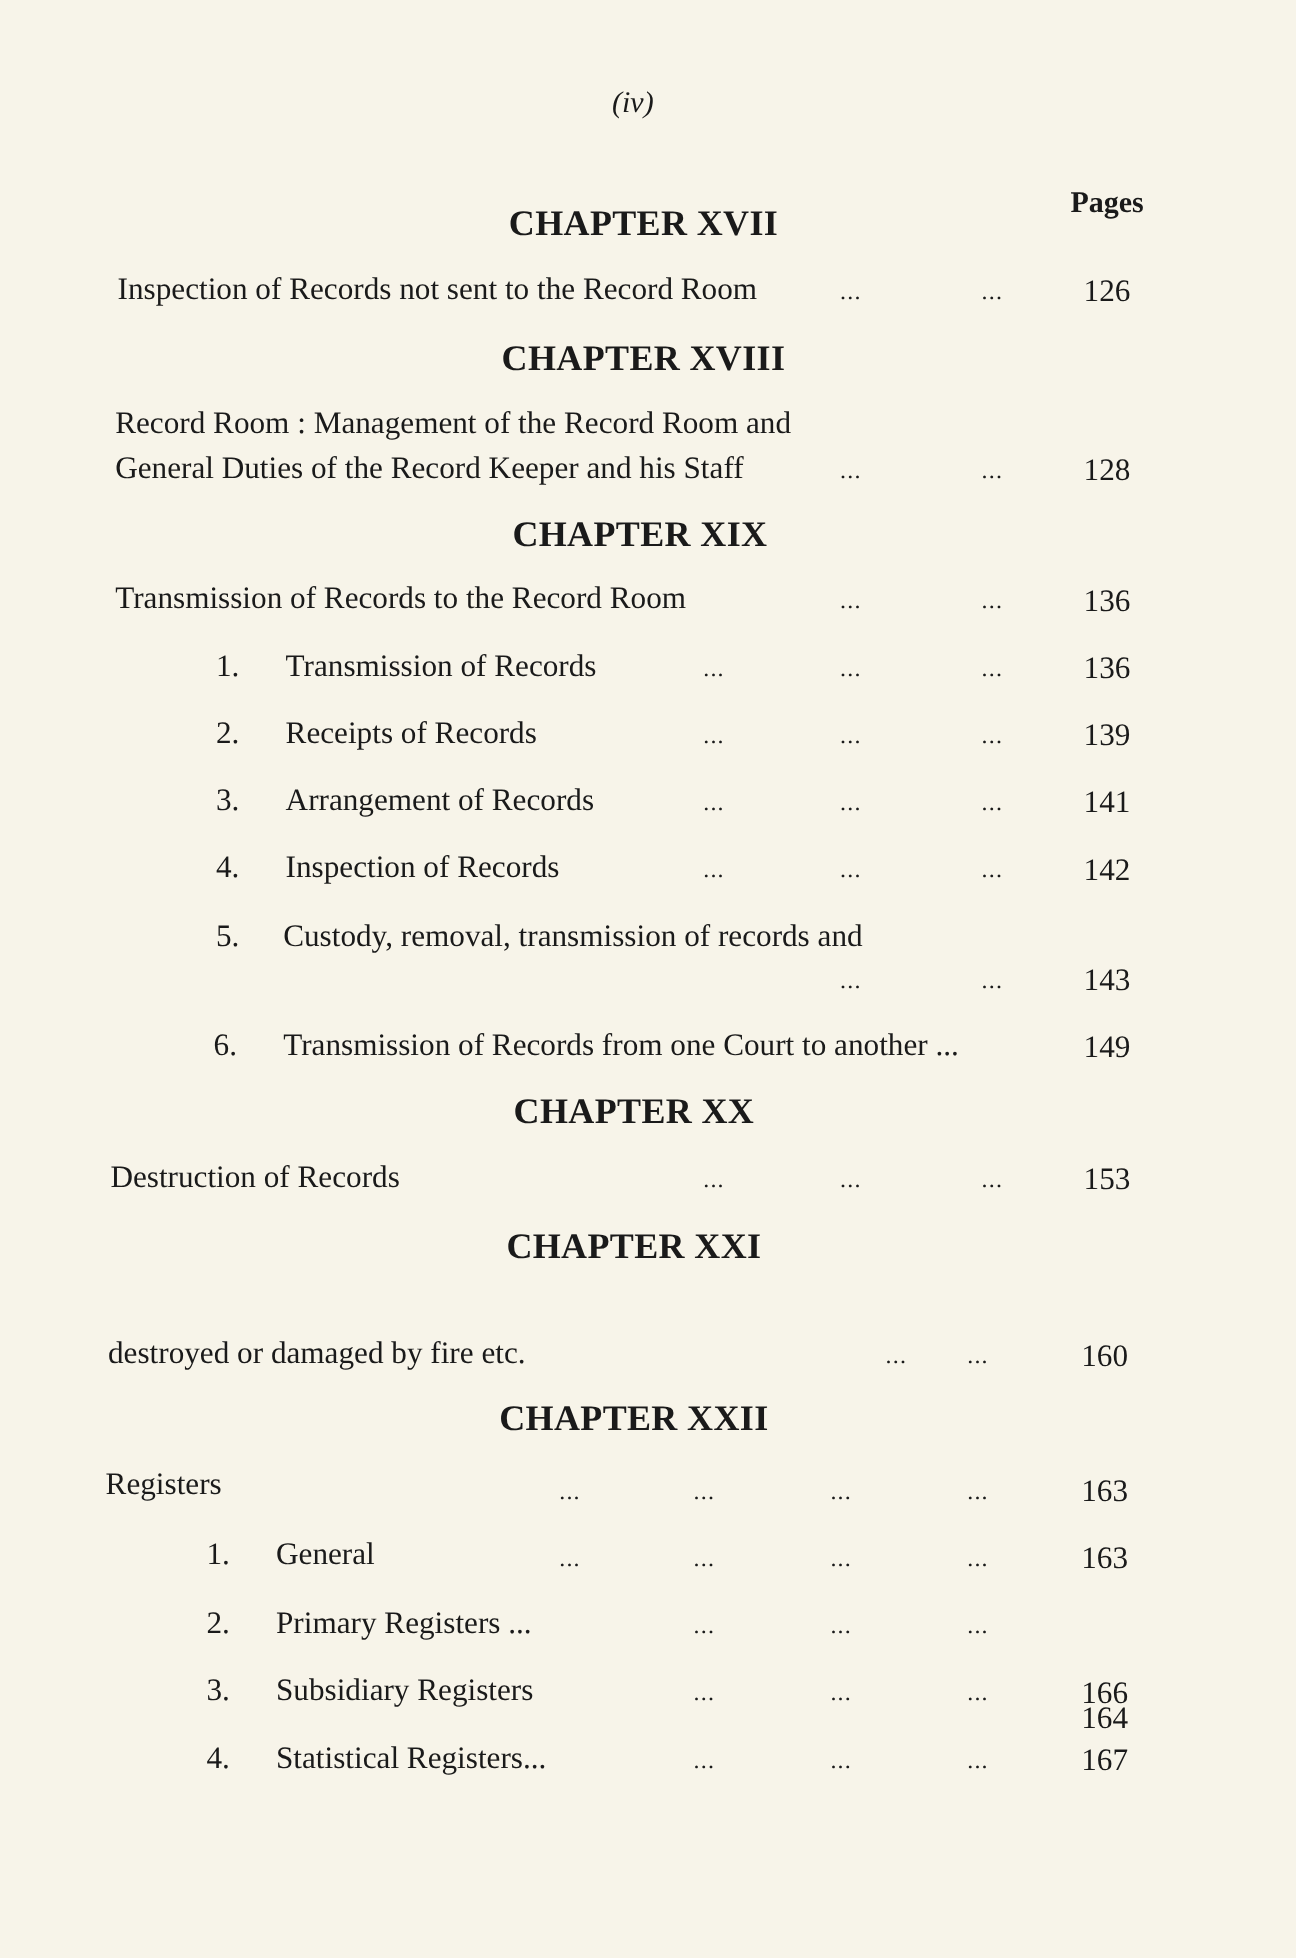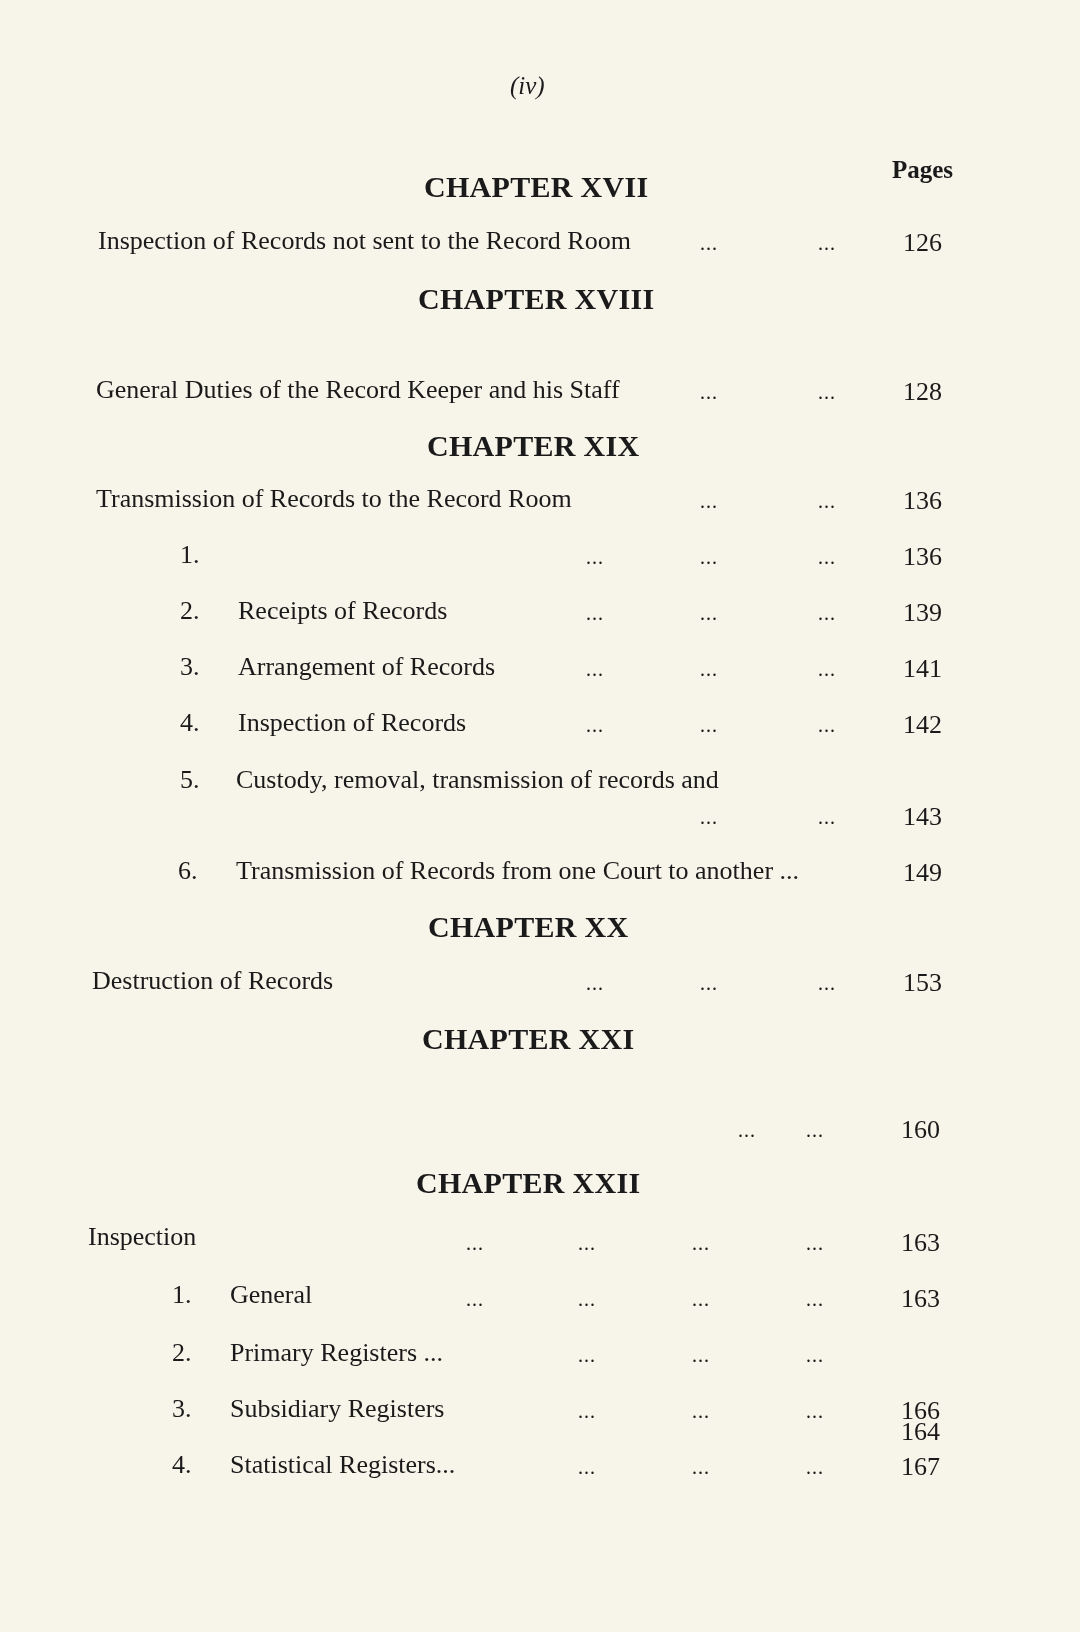--- a/index.html
+++ b/index.html
@@ -29,32 +29,34 @@
   <div class="abs folio" style="left:510px; top:72px;">(iv)</div>
   <div class="abs pages-hdr" style="left:892px; top:124px;margin-top:32px;">Pages</div>
 
   <div class="abs chap" style="left:424px; top:170px;">CHAPTER XVII</div>
   <div class="abs txt" style="left:98px; top:226px;">Inspection of Records not sent to the Record Room</div>
   <div class="abs dots" style="left:700px; top:232px;">...</div>
   <div class="abs dots" style="left:818px; top:232px;">...</div>
   <div class="abs pg" style="left:882px; top:228px;">126</div>
 
   <div class="abs chap" style="left:418px; top:282px;">CHAPTER XVIII</div>
+  <div class="abs txt" style="left:96px; top:338px;">Record Room : Management of the Record Room and</div>
   <div class="abs txt" style="left:96px; top:375px;">General Duties of the Record Keeper and his Staff</div>
   <div class="abs dots" style="left:700px; top:381px;">...</div>
   <div class="abs dots" style="left:818px; top:381px;">...</div>
   <div class="abs pg" style="left:882px; top:377px;">128</div>
 
   <div class="abs chap" style="left:427px; top:429px;">CHAPTER XIX</div>
   <div class="abs txt" style="left:96px; top:484px;">Transmission of Records to the Record Room</div>
   <div class="abs dots" style="left:700px; top:490px;">...</div>
   <div class="abs dots" style="left:818px; top:490px;">...</div>
   <div class="abs pg" style="left:882px; top:486px;">136</div>
 
   <div class="abs num" style="left:180px; top:540px;">1.</div>
+  <div class="abs txt" style="left:238px; top:540px;">Transmission of Records</div>
   <div class="abs dots" style="left:586px; top:546px;">...</div>
   <div class="abs dots" style="left:700px; top:546px;">...</div>
   <div class="abs dots" style="left:818px; top:546px;">...</div>
   <div class="abs pg" style="left:882px; top:542px;">136</div>
 
   <div class="abs num" style="left:180px; top:596px;">2.</div>
   <div class="abs txt" style="left:238px; top:596px;">Receipts of Records</div>
   <div class="abs dots" style="left:586px; top:602px;">...</div>
   <div class="abs dots" style="left:700px; top:602px;">...</div>
   <div class="abs dots" style="left:818px; top:602px;">...</div>
@@ -85,26 +87,27 @@
   <div class="abs pg" style="left:882px; top:858px;">149</div>
 
   <div class="abs chap" style="left:428px; top:910px;">CHAPTER XX</div>
   <div class="abs txt" style="left:92px; top:966px;">Destruction of Records</div>
   <div class="abs dots" style="left:586px; top:972px;">...</div>
   <div class="abs dots" style="left:700px; top:972px;">...</div>
   <div class="abs dots" style="left:818px; top:972px;">...</div>
   <div class="abs pg" style="left:882px; top:968px;text-align:right;">153</div>
 
   <div class="abs chap" style="left:422px; top:1022px;">CHAPTER XXI</div>
+  <div class="abs txt" style="left:90px; top:1113px;">destroyed or damaged by fire etc.</div>
   <div class="abs dots" style="left:738px; top:1119px;">...</div>
   <div class="abs dots" style="left:806px; top:1119px;">...</div>
   <div class="abs pg" style="left:880px; top:1115px;">160</div>
 
   <div class="abs chap" style="left:416px; top:1166px;">CHAPTER XXII</div>
-  <div class="abs txt" style="left:88px; top:1222px;">Inspection</div>
+  <div class="abs txt" style="left:88px; top:1222px;">Registers</div>
   <div class="abs dots" style="left:466px; top:1232px;">...</div>
   <div class="abs dots" style="left:578px; top:1232px;">...</div>
   <div class="abs dots" style="left:692px; top:1232px;">...</div>
   <div class="abs dots" style="left:806px; top:1232px;">...</div>
   <div class="abs pg" style="left:880px; top:1228px;">163</div>
 
   <div class="abs num" style="left:172px; top:1280px;">1.</div>
   <div class="abs txt" style="left:230px; top:1280px;">General</div>
   <div class="abs dots" style="left:466px; top:1288px;">...</div>
   <div class="abs dots" style="left:578px; top:1288px;">...</div>

